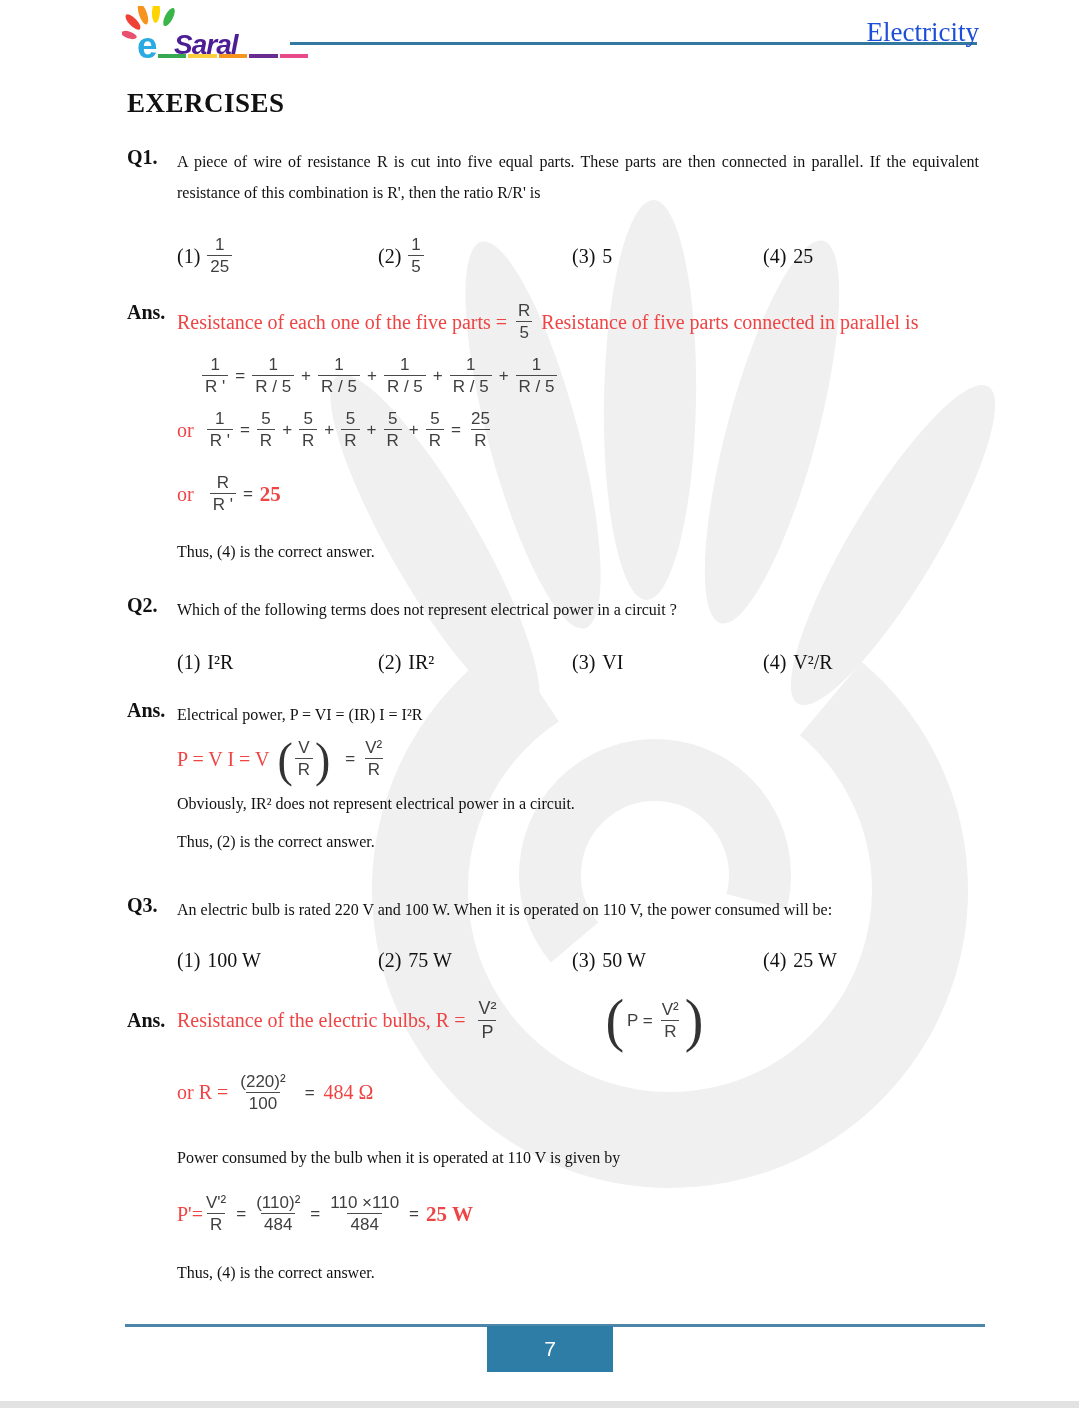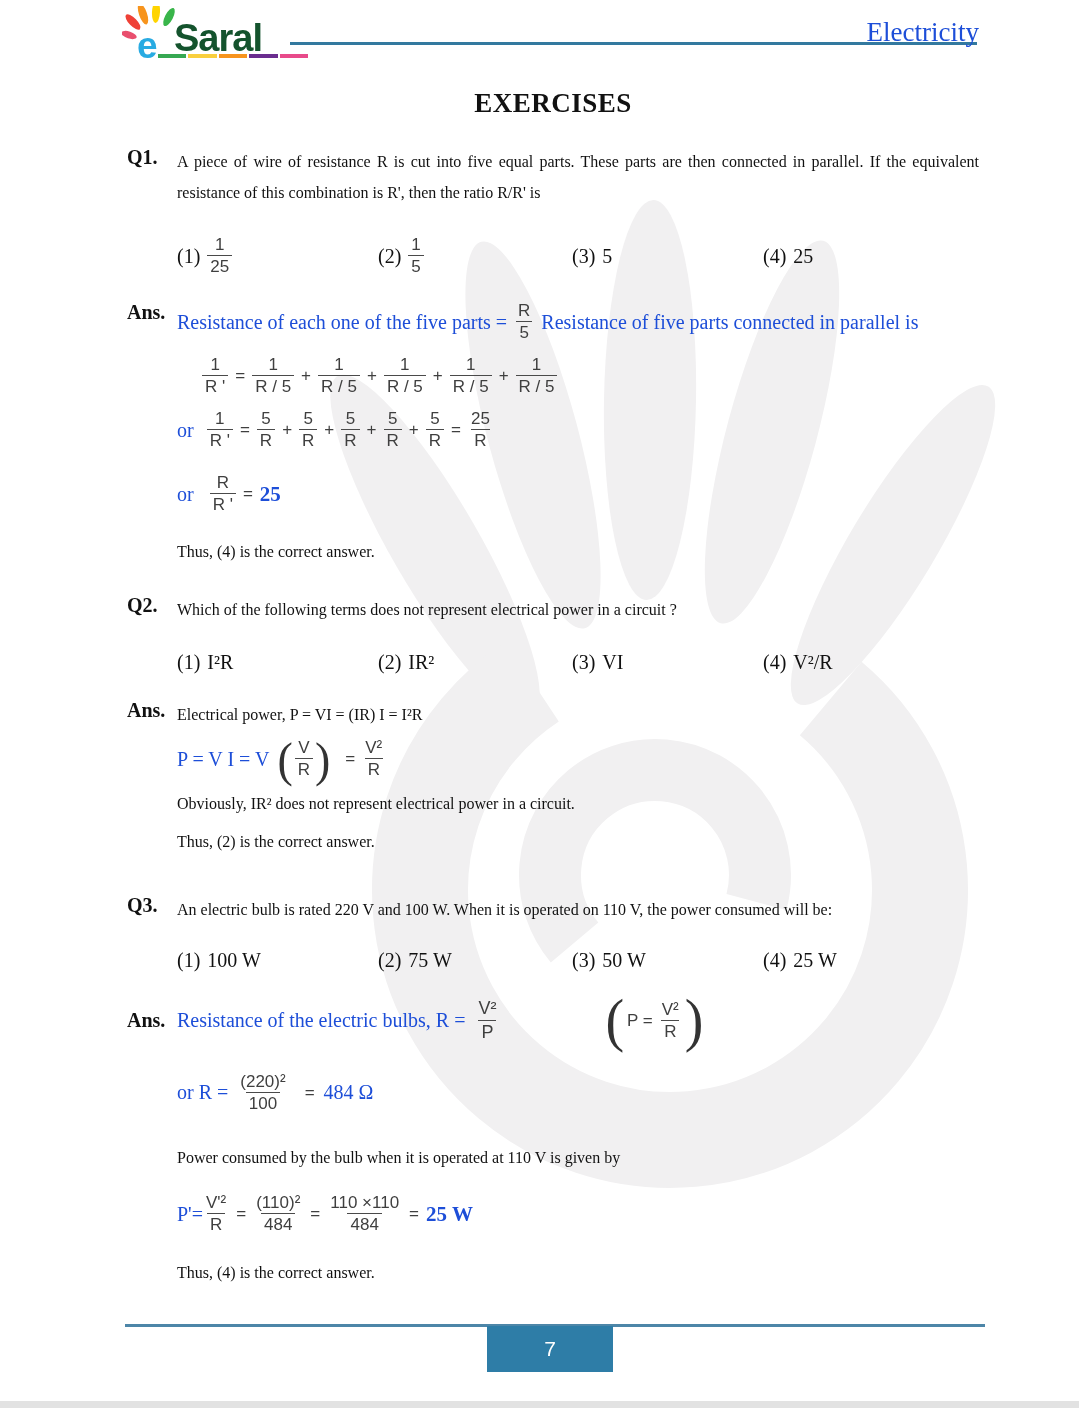--- a/index.html
+++ b/index.html
@@ -6,45 +6,45 @@
   html,body { background:#ffffff; }
   .page {
     position:relative; width:1079px; height:1408px; margin:0 auto;
     background:#ffffff; overflow:hidden;
     font-family:"Liberation Serif", serif; color:#111;
   }
   
   .watermark { position:absolute; left:0; top:0; z-index:0; pointer-events:none; }
   
   .logo { position:absolute; left:122px; top:6px; z-index:2; display:flex; align-items:flex-end; }
-  .logo-text { font-family:"Liberation Sans", sans-serif; font-weight:bold; font-size:38px;
-               color:#14532d; letter-spacing:-1px; margin-left:-8px; line-height:1.35; }
+  .logo-text { font-family:"Liberation Sans", sans-serif; font-weight:bold; font-size:28px;
+               color:#4c1d95; letter-spacing:-1px; margin-left:-8px; line-height:1.35;font-style:italic; }
   .logo-underline { position:absolute; left:36px; top:48px; width:150px; display:flex; gap:2px; }
   .logo-underline span { height:4px; flex:1; }
   .chapter { position:absolute; right:100px; top:17px; z-index:2; font-size:27px; color:#1d4ed8; }
   .header-rule { position:absolute; left:290px; top:42px; width:687px; height:3px; background:#33799f; z-index:1; }
   
   .content { position:relative; z-index:2; margin:0 100px 0 127px; padding-top:88px; }
-  .title { text-align:center; font-weight:bold; font-size:27px; letter-spacing:0.5px; }
+  .title { text-align:left; font-weight:bold; font-size:27px; letter-spacing:0.5px; }
   .qa { position:relative; padding-left:50px; }
   .qa-label { position:absolute; left:0; top:0; font-weight:bold; font-size:20px; }
   .para { font-size:16px; line-height:31px; text-align:justify; }
   .opts { display:grid; grid-template-columns:201px 194px 191px 1fr; align-items:center;
           font-size:20px; }
   .opt { display:inline-flex; align-items:center; }
   .opt .num { margin-right:7px; }
   
   .fr { display:inline-flex; flex-direction:column; align-items:center;
         font-family:"Liberation Sans", sans-serif; font-size:17px; line-height:1.18;
         color:#3f3f3f; vertical-align:middle; }
   .fr .d { border-top:1.6px solid #4a4a4a; padding:1px 3px 0; }
   .fr .n { padding:0 3px; }
   .eqrow { display:flex; align-items:center; }
   .op { font-family:"Liberation Sans", sans-serif; font-size:17px; color:#3f3f3f; margin:0 7px; }
-  .w  { font-size:20px; color:#1d4ed8; }
+  .w  { font-size:20px; color:#ef4444; }
   .bold { font-weight:bold; font-size:21px; }
   .bigp { font-family:"Liberation Serif", serif; font-size:46px; font-weight:400; color:#333;
           line-height:0.9; transform:scaleY(1.05); }
   .sidep { font-size:56px; }
   .inner-sans { font-family:"Liberation Sans", sans-serif; font-size:17px; color:#3f3f3f; }
   
   .footer-rule { position:absolute; left:125px; top:1324px; width:860px; height:3px; background:#4d86a8; z-index:1;}
   .page-box { position:absolute; left:487px; top:1326px; width:126px; height:46px; background:#2e7da7;
               z-index:2; display:flex; align-items:center; justify-content:center;
               color:#fff; font-family:"Liberation Sans", sans-serif; font-size:21px; }

